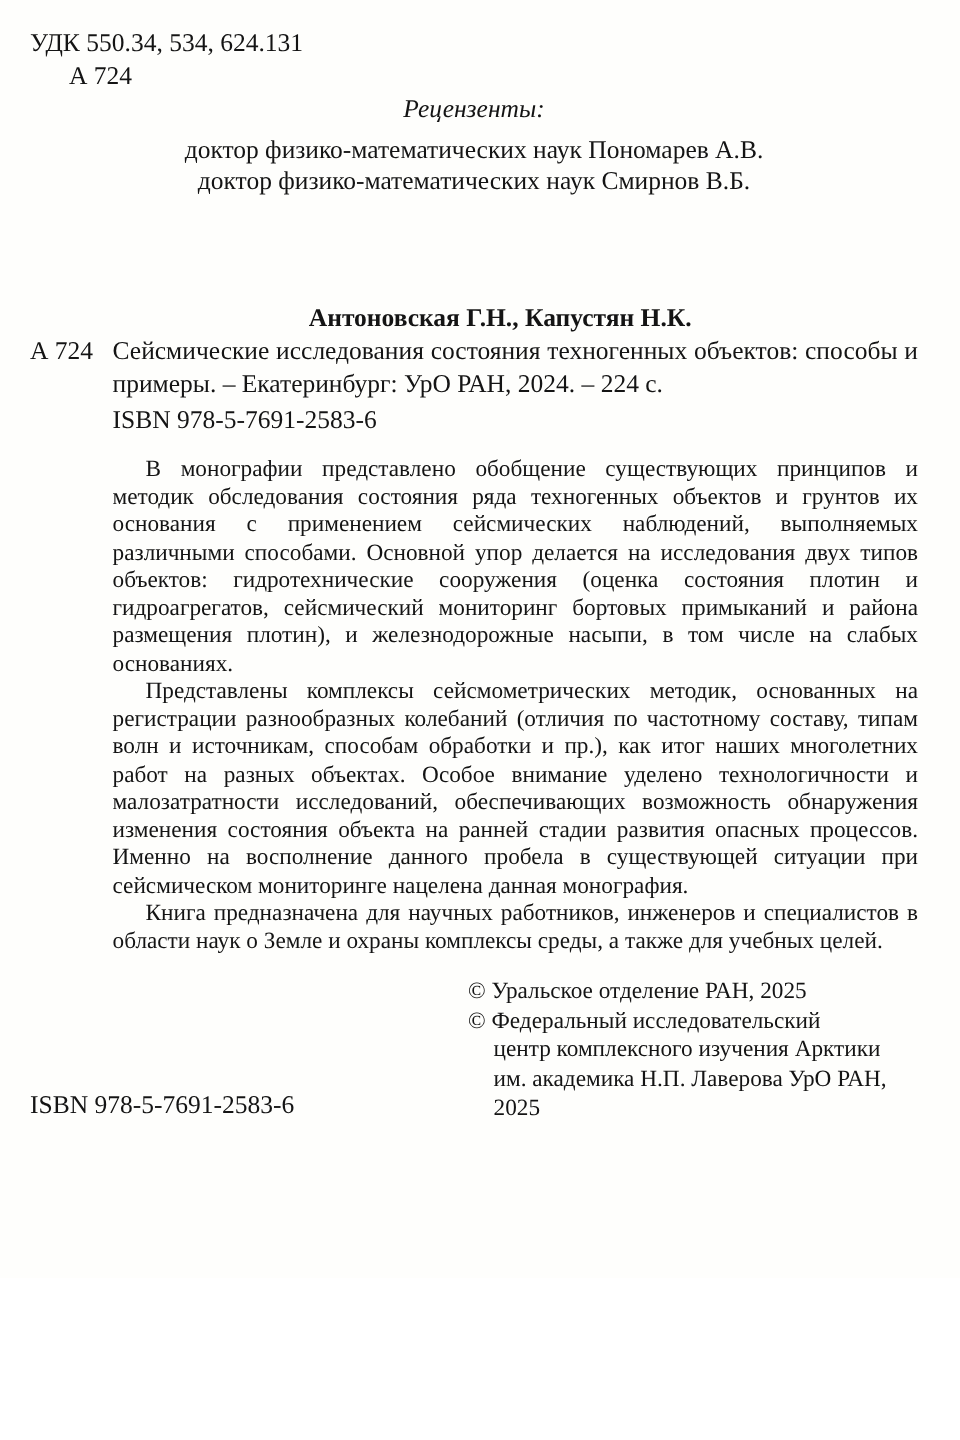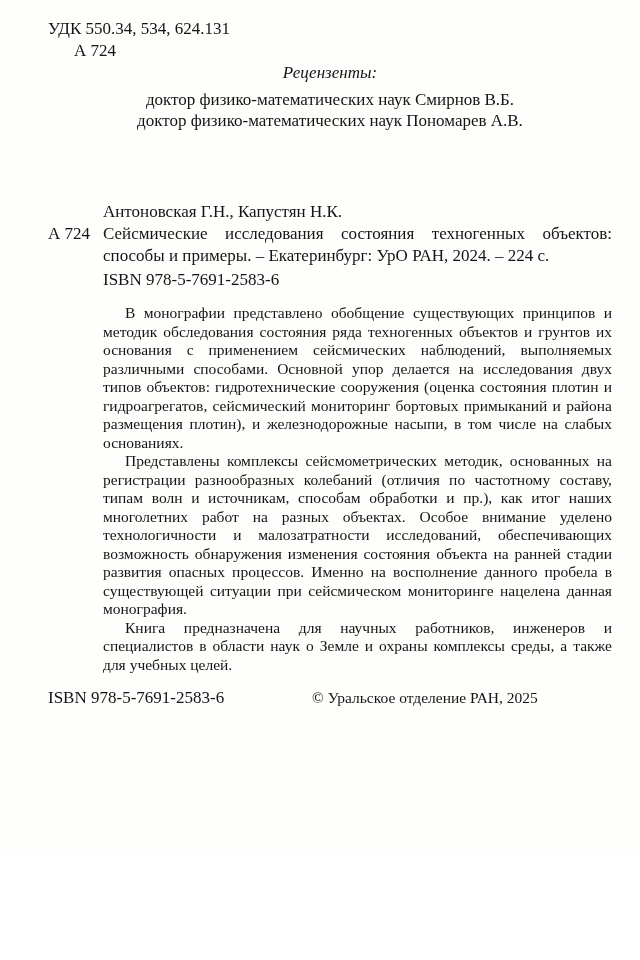--- a/index.html
+++ b/index.html
@@ -5,36 +5,36 @@
   * { margin: 0; padding: 0; box-sizing: border-box; }
   html, body { background: #ffffff; }
   body {
     width: 640px; height: 960px;
     font-family: "Liberation Serif", "DejaVu Serif", serif;
     color: #141414;
   }
   .page {
     width: 640px; height: 852px;
     background: #fefefc;
-    padding: 18px 28px 24px 48px;
+    padding: 18px 28px 24px 20px;
     position: relative;
     overflow: hidden;
   }
 
   
   .udk-block { font-size: 17px; line-height: 22px; }
   .udk-index { padding-left: 26px; }
 
   
   .reviewers { text-align: center; font-size: 17px; line-height: 21px; }
   .reviewers-heading { font-style: italic; margin-bottom: 6px; }
 
   
   .citation-block { margin-top: 70px; font-size: 17px; line-height: 22px; }
-  .authors { margin-left: 55px; font-weight: normal; }
+  .authors { margin-left: 35px; font-weight: bold; text-align: center; }
   .citation-row { position: relative; }
   .citation-index { position: absolute; left: 0; top: 0; }
   .citation-text { margin-left: 55px; text-align: justify; }
   .citation-isbn { margin-left: 55px; margin-top: 2px; }
 
   
   .annotation {
     margin-top: 13px; margin-left: 55px;
     font-size: 15.5px; line-height: 18.5px;
     text-align: justify;
@@ -52,22 +52,22 @@
 
 <div class="page">
 
   <div class="udk-block">
     <div>УДК 550.34, 534, 624.131</div>
     <div class="udk-index">А 724</div>
   </div>
 
   <div class="reviewers">
     <div class="reviewers-heading">Рецензенты:</div>
+    <div>доктор физико-математических наук Пономарев А.В.</div>
     <div>доктор физико-математических наук Смирнов В.Б.</div>
-    <div>доктор физико-математических наук Пономарев А.В.</div>
   </div>
 
   <div class="citation-block">
     <div class="authors">Антоновская Г.Н., Капустян Н.К.</div>
     <div class="citation-row">
       <span class="citation-index">А 724</span>
       <p class="citation-text">Сейсмические исследования состояния техногенных объектов: способы и примеры. – Екатеринбург: УрО РАН, 2024. – 224 с.</p>
     </div>
     <div class="citation-isbn">ISBN 978-5-7691-2583-6</div>
   </div>
@@ -75,16 +75,20 @@
   <div class="annotation">
     <p>В монографии представлено обобщение существующих принципов и методик обследования состояния ряда техногенных объектов и грунтов их основания с применением сейсмических наблюдений, выполняемых различными способами. Основной упор делается на исследования двух типов объектов: гидротехнические сооружения (оценка состояния плотин и гидроагрегатов, сейсмический мониторинг бортовых примыканий и района размещения плотин), и железнодорожные насыпи, в том числе на слабых основаниях.</p>
     <p>Представлены комплексы сейсмометрических методик, основанных на регистрации разнообразных колебаний (отличия по частотному составу, типам волн и источникам, способам обработки и пр.), как итог наших многолетних работ на разных объектах. Особое внимание уделено технологичности и малозатратности исследований, обеспечивающих возможность обнаружения изменения состояния объекта на ранней стадии развития опасных процессов. Именно на восполнение данного пробела в существующей ситуации при сейсмическом мониторинге нацелена данная монография.</p>
     <p>Книга предназначена для научных работников, инженеров и специалистов в области наук о Земле и охраны комплексы среды, а также для учебных целей.</p>
   </div>
 
   <div class="bottom-row">
     <div class="isbn-footer">ISBN 978-5-7691-2583-6</div>
     <div class="copyrights">
       <div class="copyright-item">© Уральское отделение РАН, 2025</div>
+      <div class="copyright-item">© Федеральный исследовательский
+центр комплексного изучения Арктики
+им. академика Н.П. Лаверова УрО РАН,
+2025</div>
     </div>
   </div>
 
 </div>
 
 </body></html>

